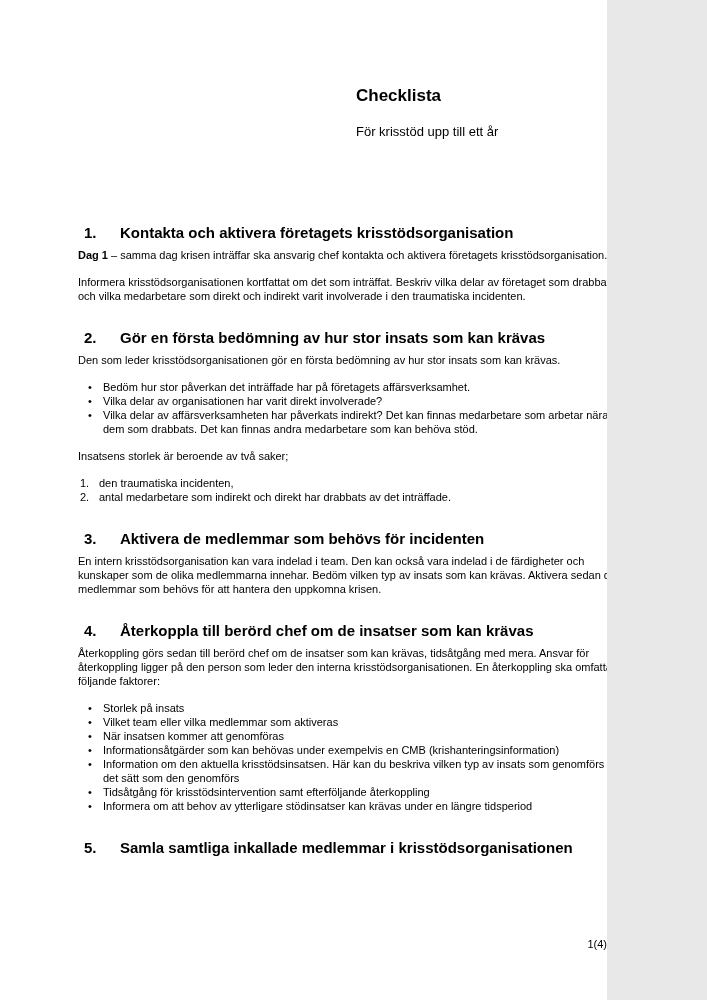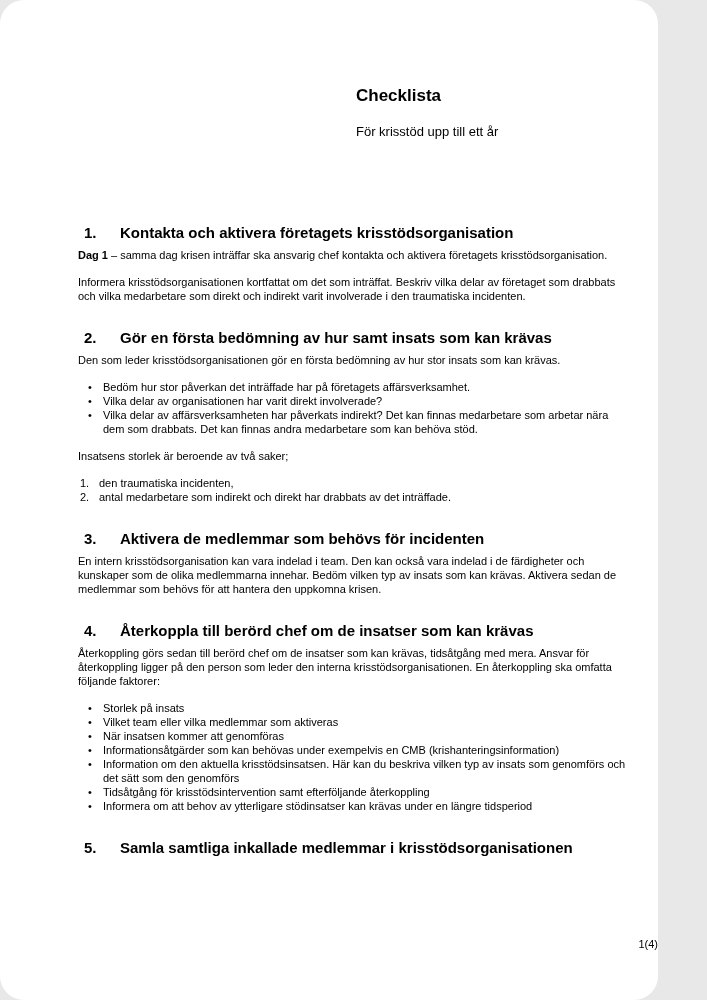--- a/index.html
+++ b/index.html
@@ -4,24 +4,23 @@
 <style>
   * { margin: 0; padding: 0; box-sizing: border-box; }
   html, body { background: #e8e8e8; }
   body {
     width: 707px; height: 1000px;
     font-family: "Liberation Sans", sans-serif;
     color: #000;
   }
   .page {
     position: relative;
-    width: 658px; height: 1000px;
+    width: 607px; height: 1000px;
     background: #ffffff;
     overflow: hidden;
-    border-radius: 24px;
   }
   .doc-header { padding-top: 86px; padding-left: 356px; }
   .doc-title { font-size: 17px; font-weight: bold; line-height: 19px; }
   .doc-subtitle { font-size: 13px; line-height: 16px; margin-top: 19px; }
 
   .doc-body {
     margin: 84px 76px 0 78px;
     width: 553px;
     font-size: 11px;
     line-height: 14px;
@@ -72,21 +71,21 @@
         <span class="sec-num">1.</span>
         <span class="sec-title">Kontakta och aktivera företagets krisstödsorganisation</span>
       </div>
       <p class="para"><span class="lead">Dag 1</span><span> – samma dag krisen inträffar ska ansvarig chef kontakta och aktivera företagets krisstödsorganisation.</span></p>
       <p class="para">Informera krisstödsorganisationen kortfattat om det som inträffat. Beskriv vilka delar av företaget som drabbats och vilka medarbetare som direkt och indirekt varit involverade i den traumatiska incidenten.</p>
     </section>
 
     <section class="sec">
       <div class="sec-heading">
         <span class="sec-num">2.</span>
-        <span class="sec-title">Gör en första bedömning av hur samt insats som kan krävas</span>
+        <span class="sec-title">Gör en första bedömning av hur stor insats som kan krävas</span>
       </div>
       <p class="para">Den som leder krisstödsorganisationen gör en första bedömning av hur stor insats som kan krävas.</p>
       <ul class="bullets">
         <li class="bullet">
           <span class="dot">•</span>
           <span class="bullet-text">Bedöm hur stor påverkan det inträffade har på företagets affärsverksamhet.</span>
         </li>
         <li class="bullet">
           <span class="dot">•</span>
           <span class="bullet-text">Vilka delar av organisationen har varit direkt involverade?</span>

